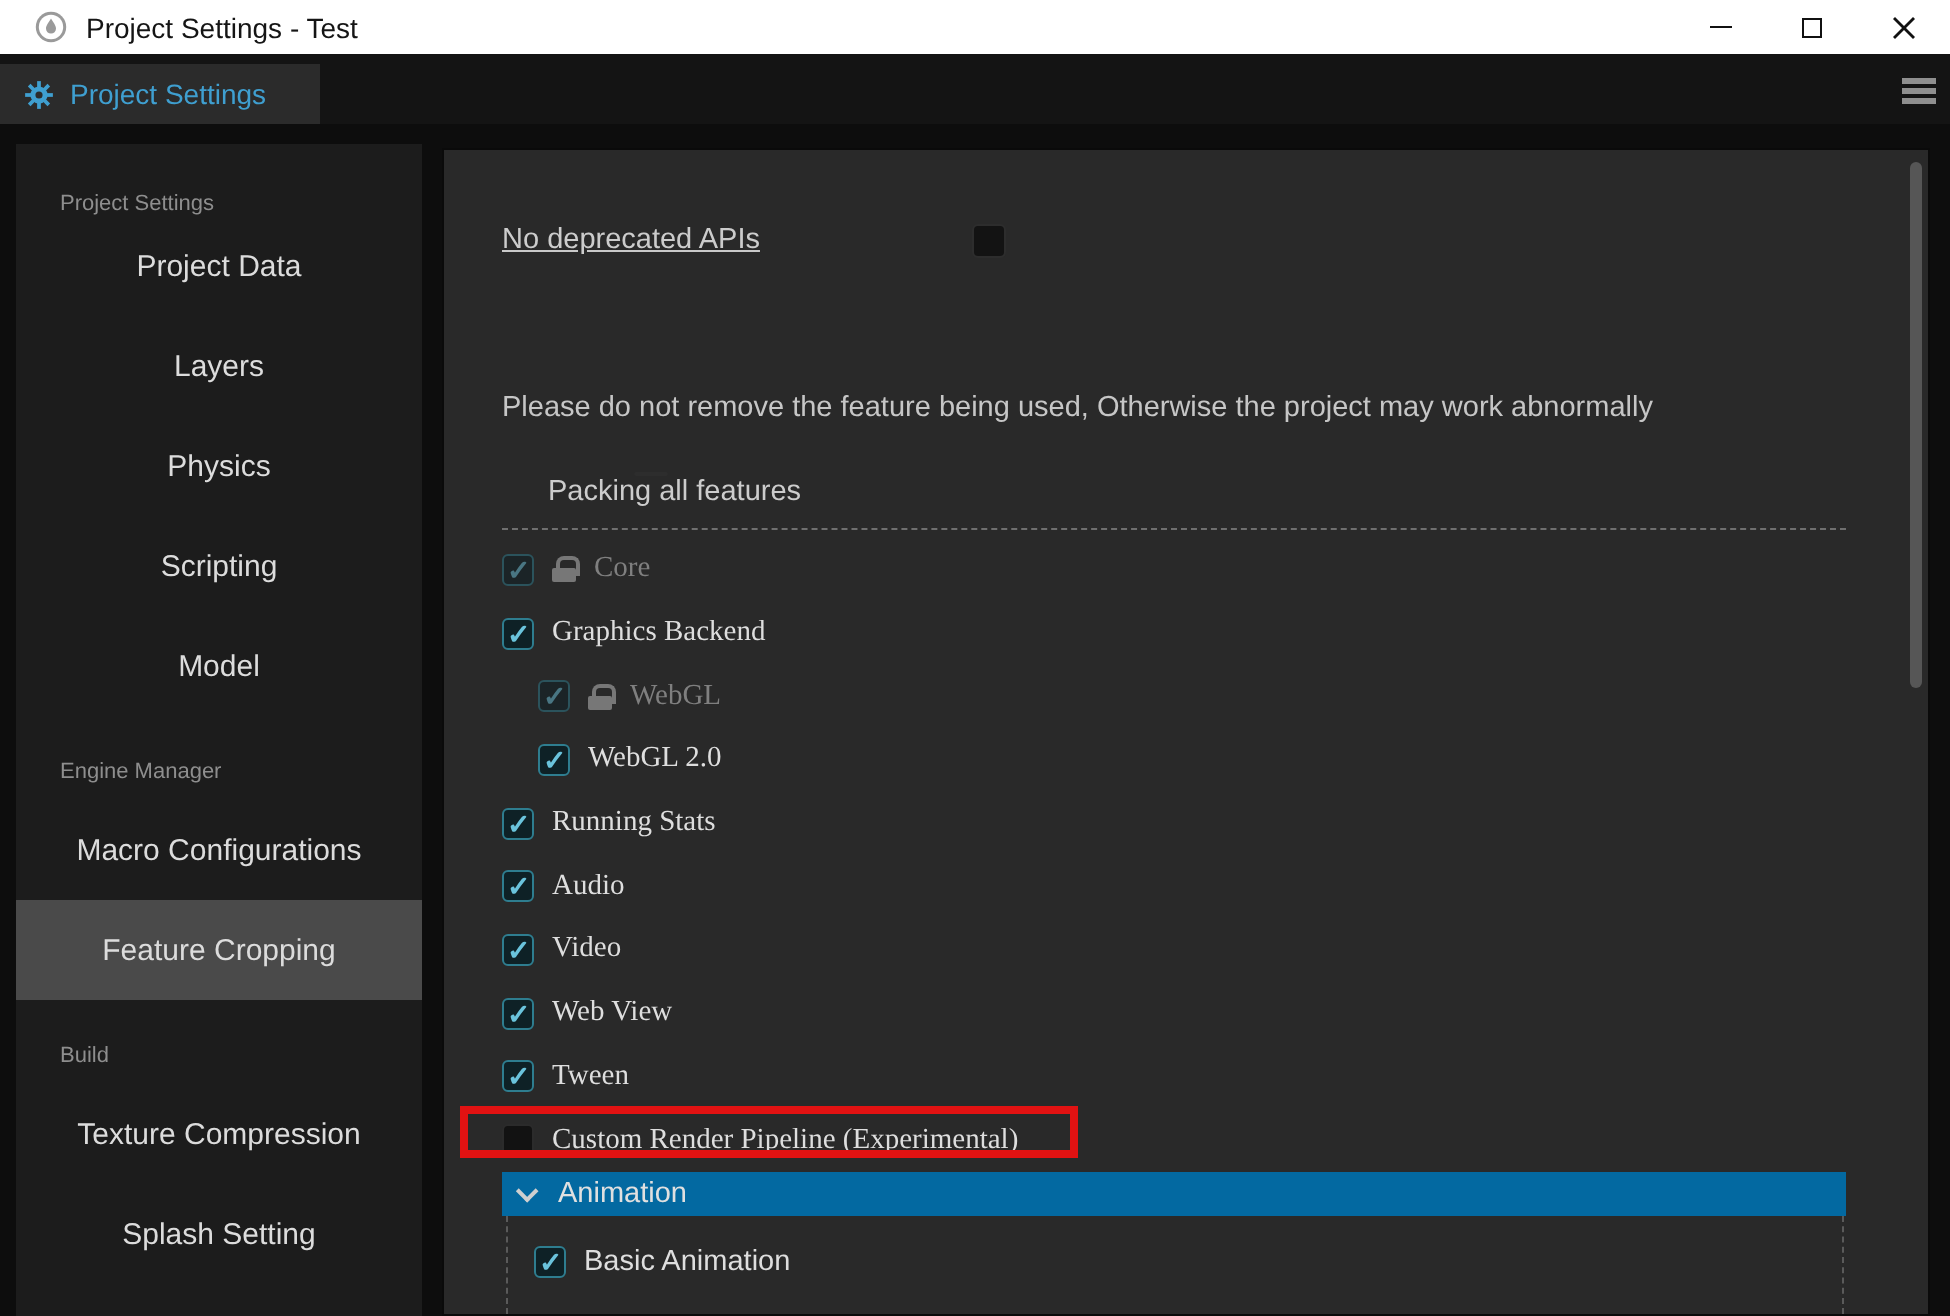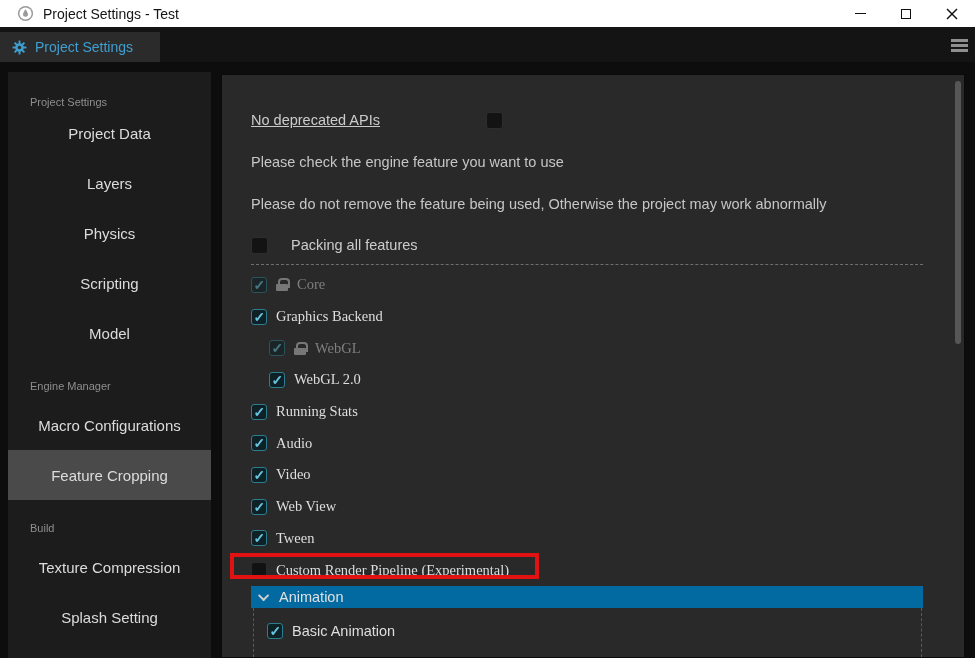--- a/index.html
+++ b/index.html
@@ -42,21 +42,21 @@
   
   .main { position:absolute; left:221px; top:74px; width:744px; height:584px;
           background:#292929; border:1px solid #0a0a0a; color:#c9c9c9; }
 
   .row-dep { position:absolute; left:29px; top:36px; right:45px; height:18px;
              display:flex; align-items:center;text-decoration:underline; }
   .row-dep .dep-label { width:235px; font-size:14.5px; color:#cccccc; }
   .hint { position:absolute; left:29px; font-size:14.5px; color:#c6c6c6; }
   .hint1 { top:79px; } .hint2 { top:121px; }
 
-  .row-pack { position:absolute; left:29px; top:161px; height:18px; display:flex; align-items:center; }
+  .row-pack { position:absolute; left:29px; top:161px; height:18px; display:flex; align-items:center;flex-direction:column; }
   .row-pack .pack-label { margin-left:23px; font-size:14.5px; color:#cccccc; }
 
   .cb-plain { width:17px; height:17px; border-radius:3px; background:#131313; border:1px solid #2d2d2d; cursor:pointer; }
 
   .sep { position:absolute; left:29px; top:189px; width:672px; border-top:1px dashed #6f6f6f; }
 
   .features { position:absolute; left:29px; top:194px; width:672px; }
   .feat-row { height:31.7px; display:flex; align-items:center;font-family:Liberation Serif, serif; }
   .feat-row.ind { padding-left:18px; }
   .cb { width:16px; height:16px; border-radius:3px; background:#0e2126; border:1px solid #2e7d8f;
@@ -159,21 +159,20 @@
     <div class="side-item">Splash Setting</div>
   </div>
 
   <div class="main">
 
     <div class="row-dep">
       <span class="dep-label">No deprecated APIs</span>
       <span class="cb-plain"></span>
     </div>
 
-    <div class="hint hint1">Please check the engine feature you want to use</div>
     <div class="hint hint2">Please do not remove the feature being used, Otherwise the project may work abnormally</div>
 
     <div class="row-pack">
       <span class="cb-plain"></span>
       <span class="pack-label">Packing all features</span>
     </div>
 
     <div class="sep"></div>
 
     <div class="features">

